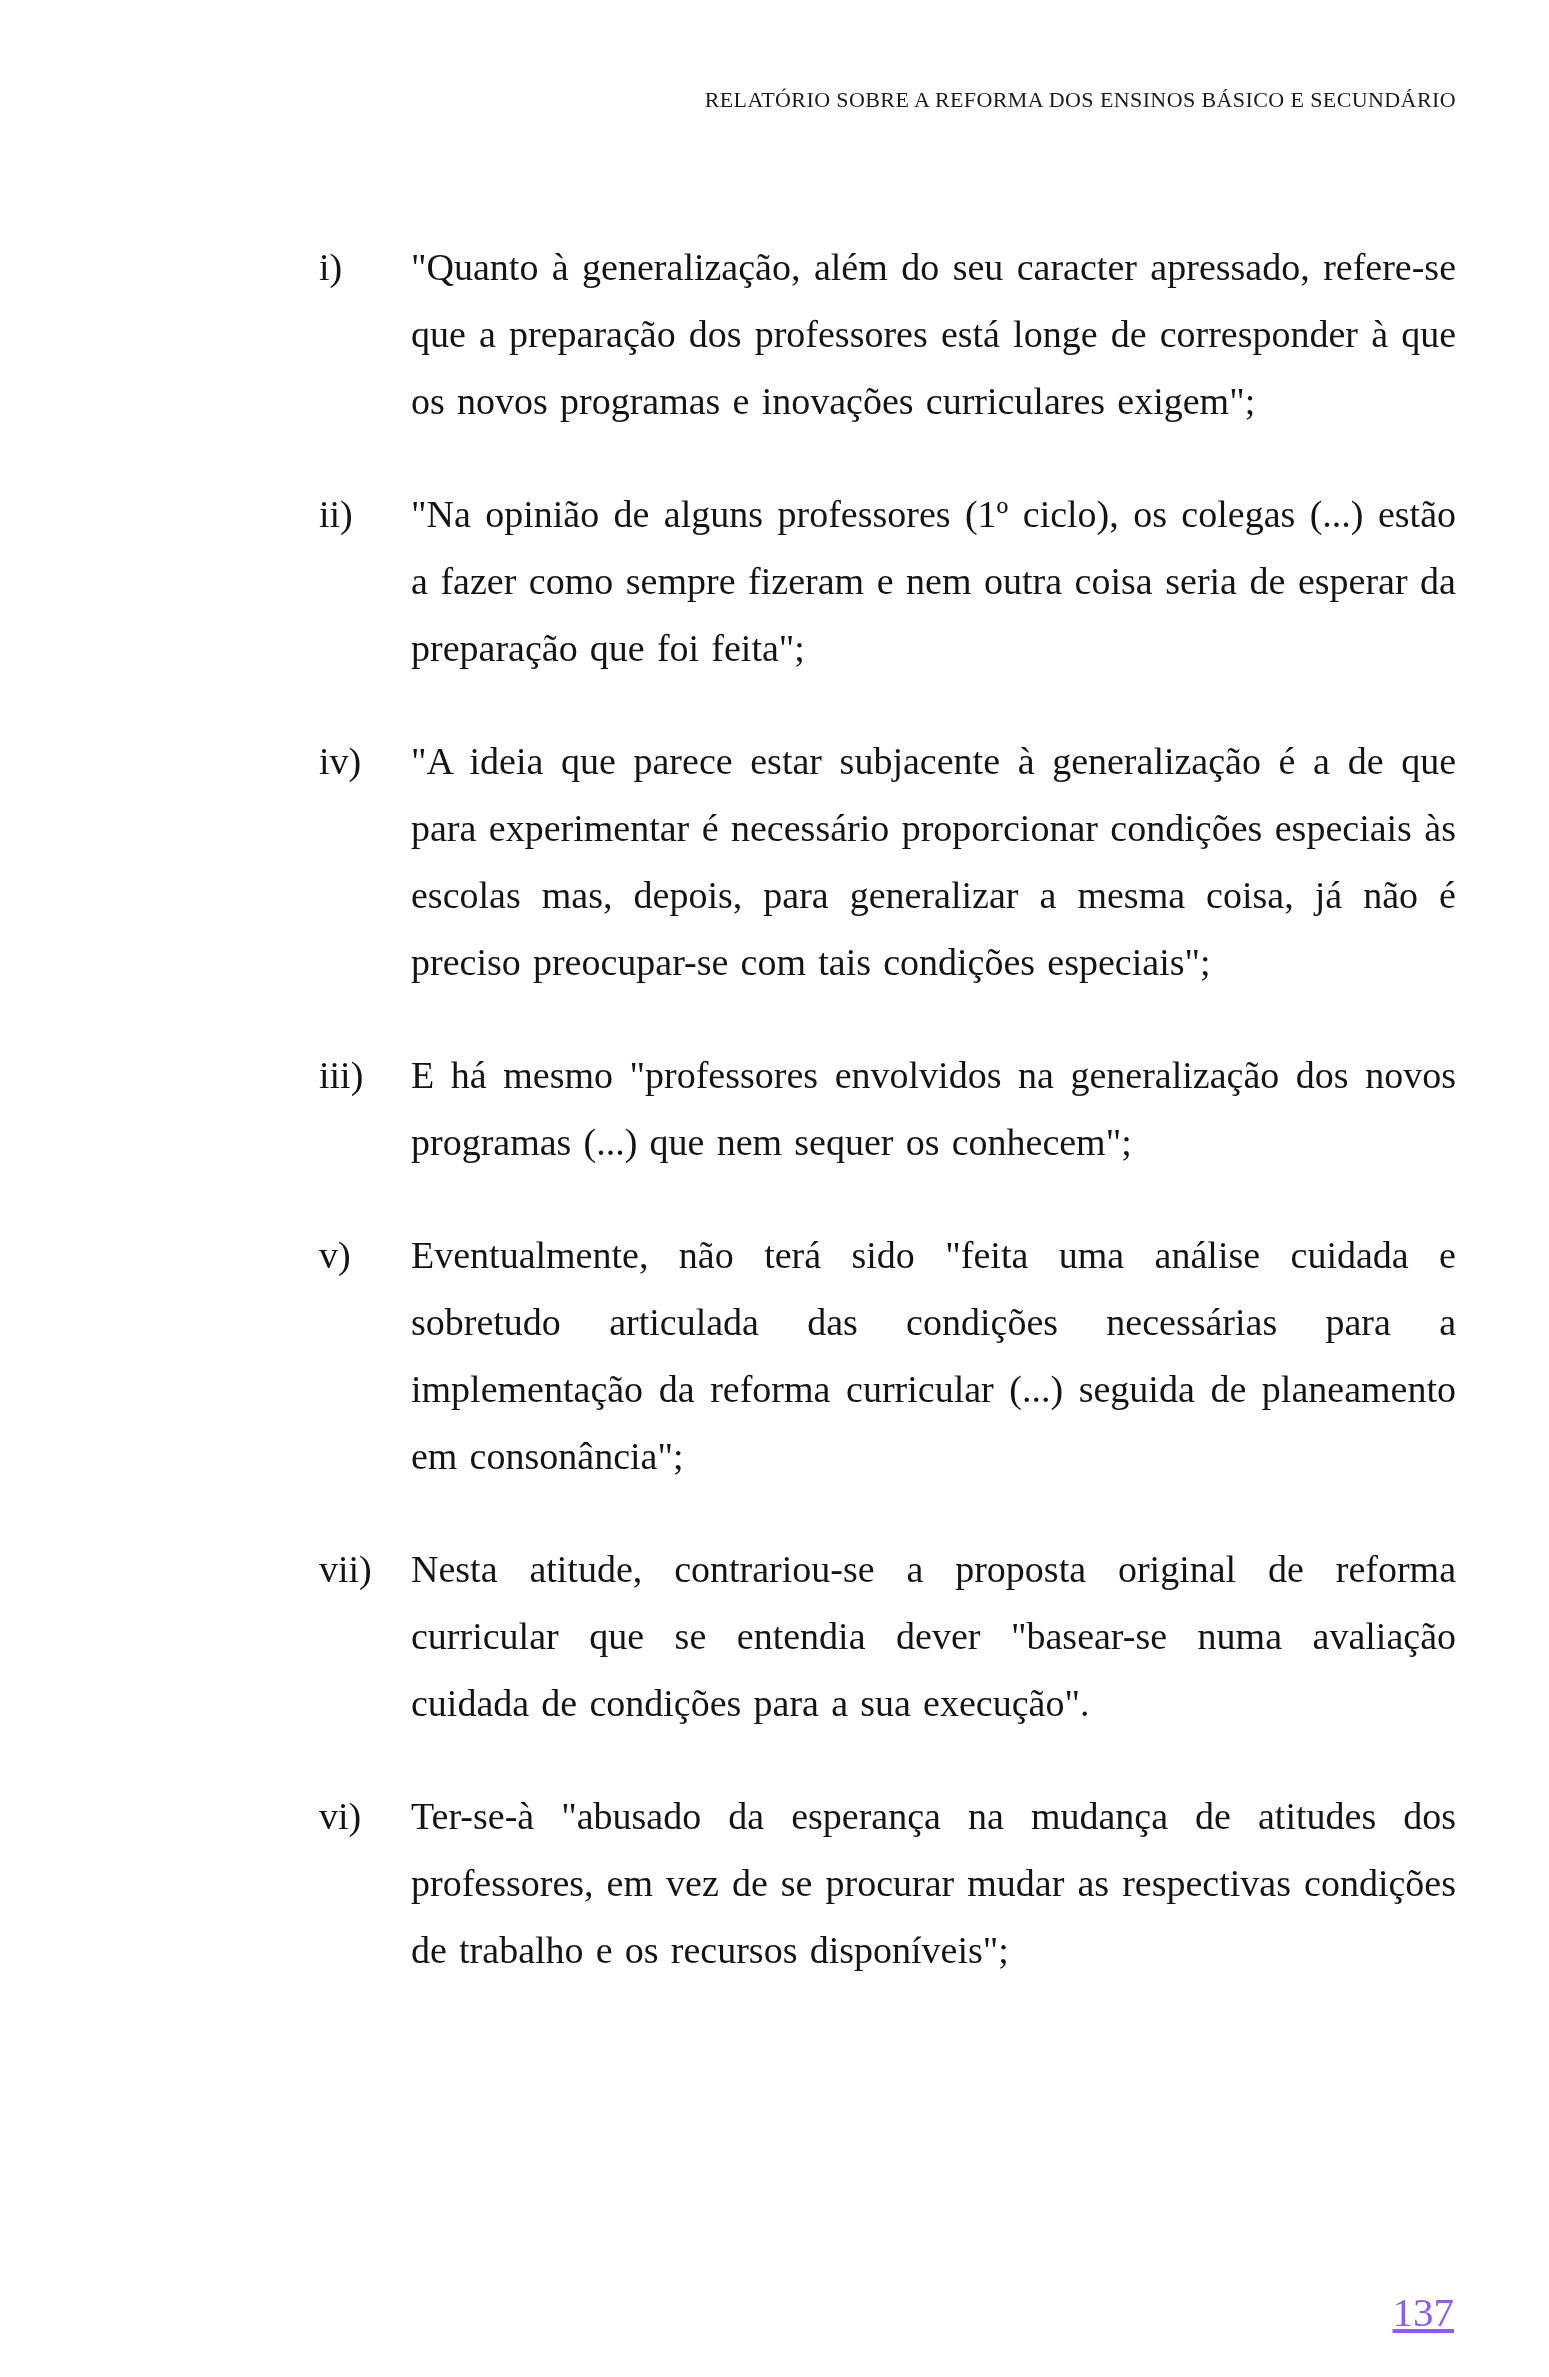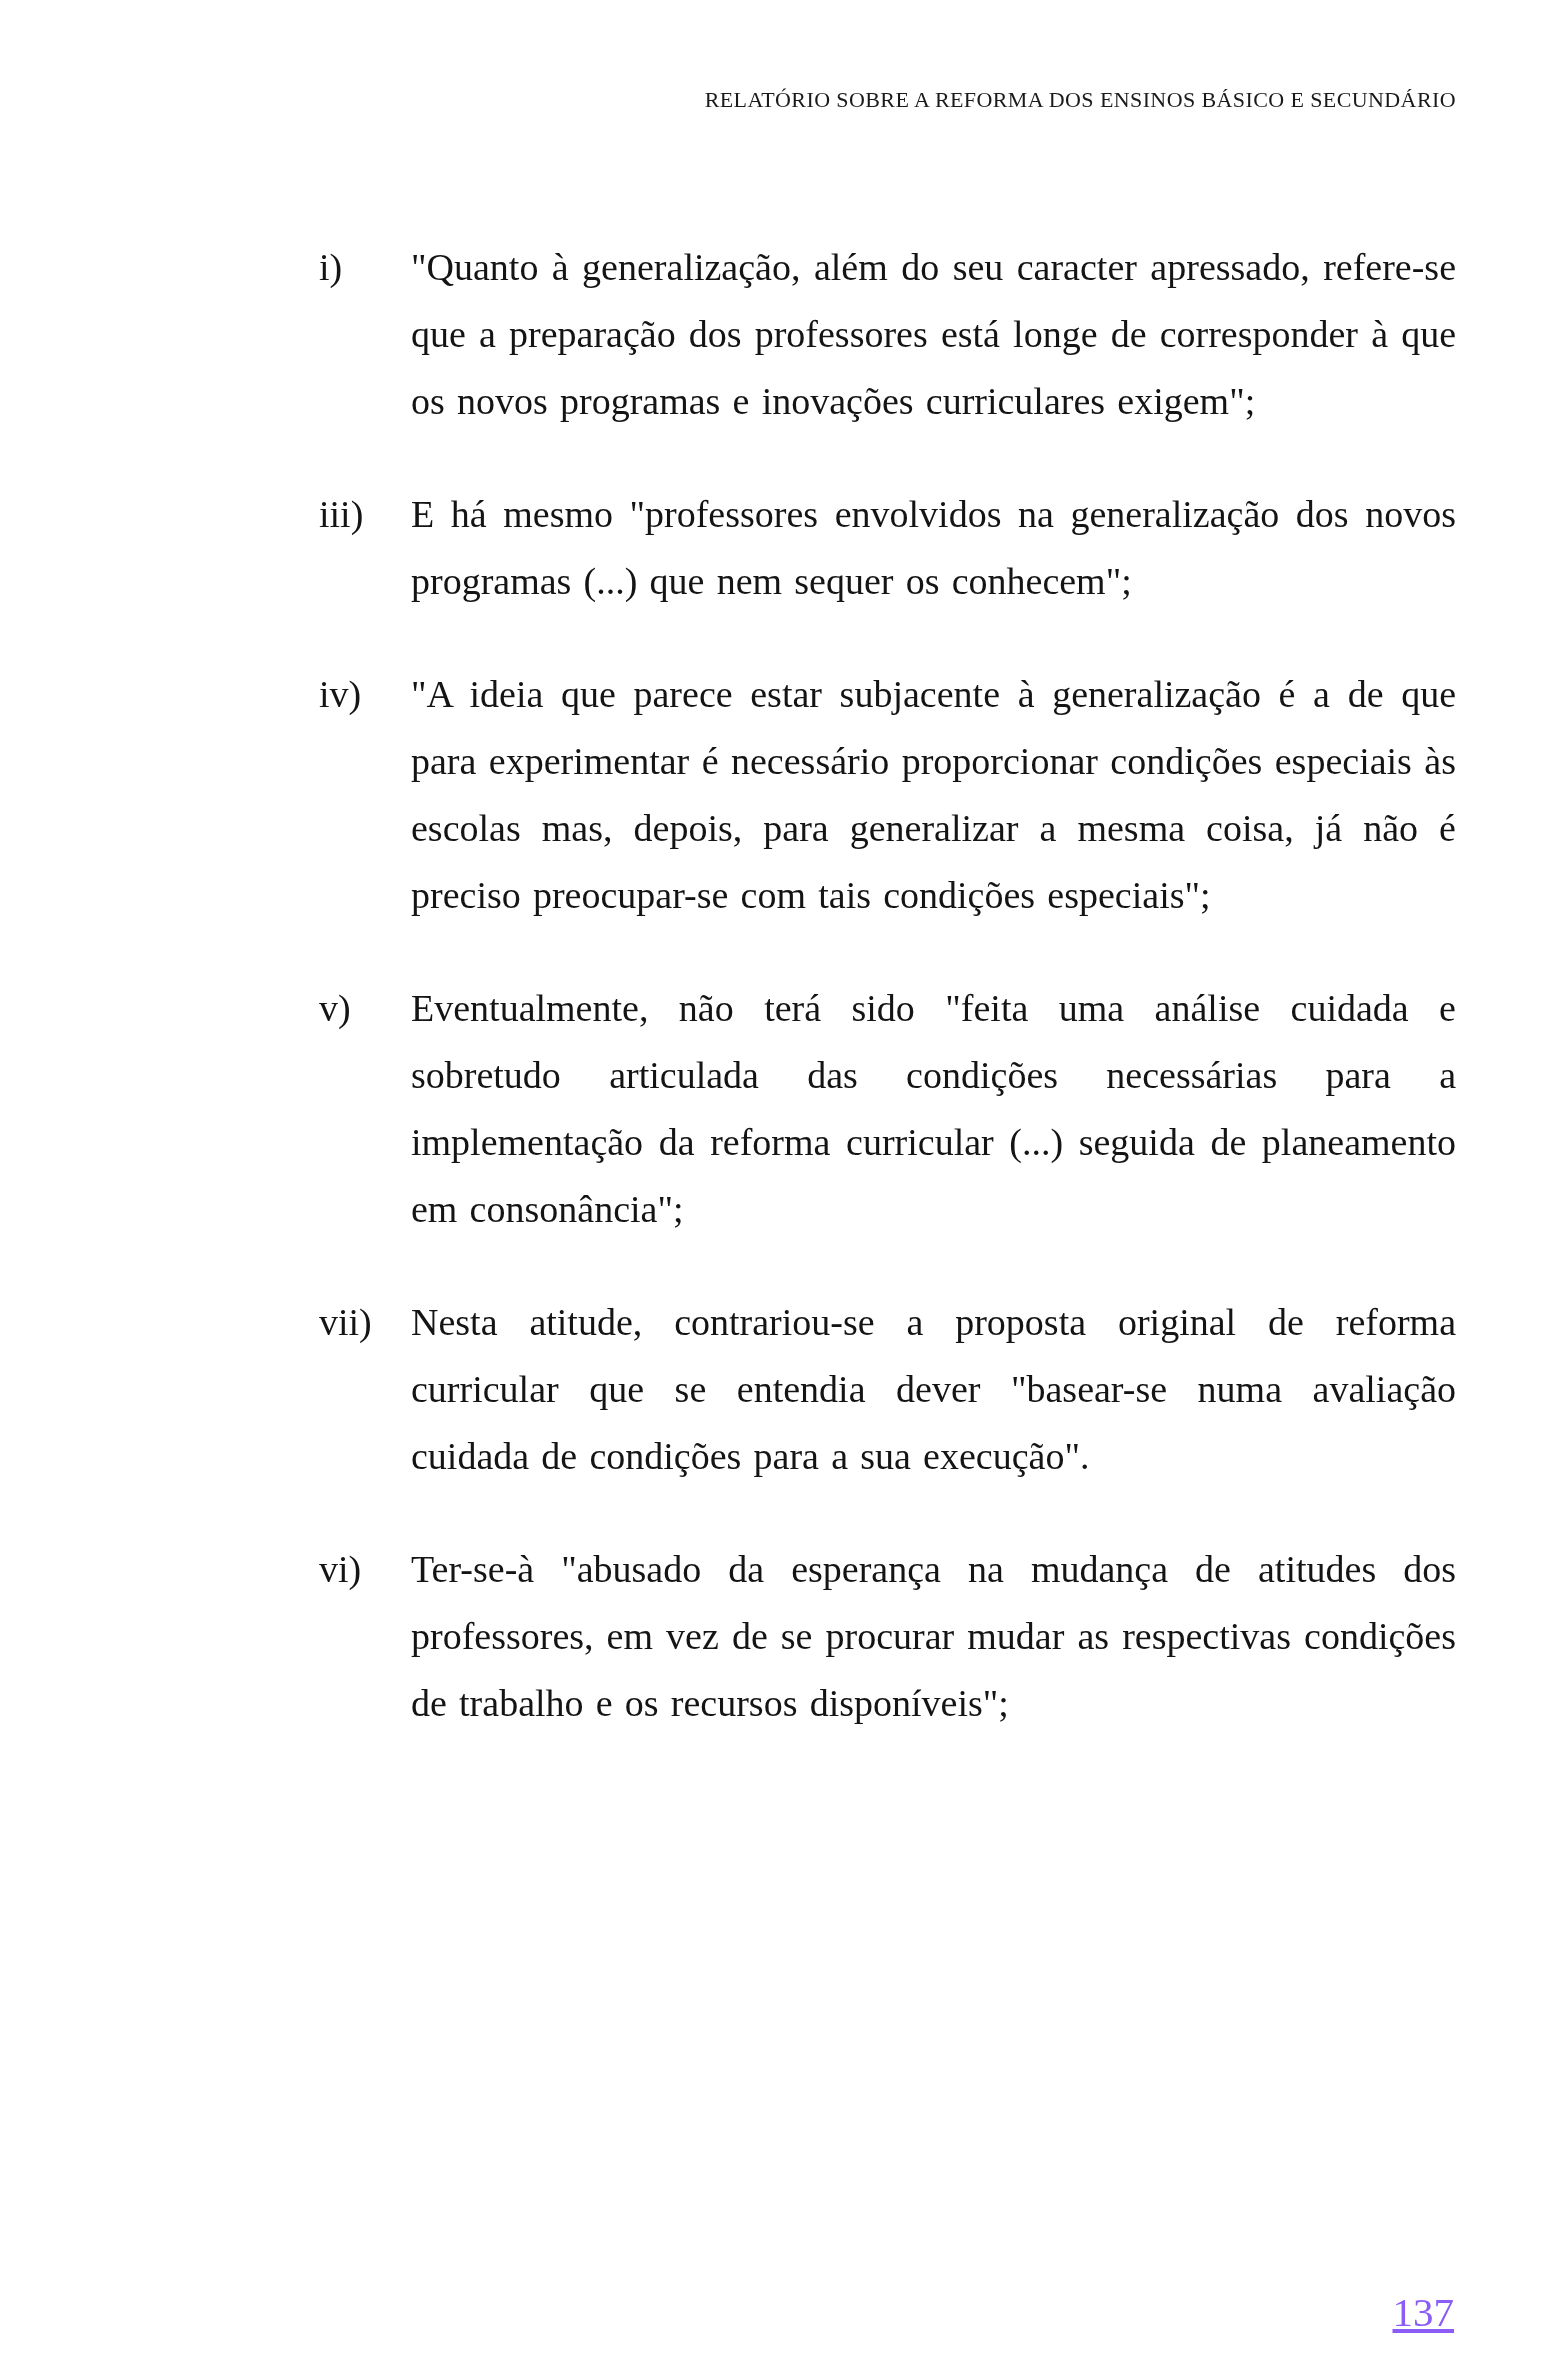--- a/index.html
+++ b/index.html
@@ -64,29 +64,33 @@
 <div class="page">
 
   <div class="running-header">RELATÓRIO SOBRE A REFORMA DOS ENSINOS BÁSICO E SECUNDÁRIO</div>
 
   <div class="quote-list" id="quote-list">
     <div class="quote-item">
       <span class="quote-item-marker">i)</span>
       <span class="quote-item-text">"Quanto à generalização, além do seu caracter apressado, refere-se que a preparação dos professores está longe de corresponder à que os novos programas e inovações curriculares exigem";</span>
     </div>
 
-
     <div class="quote-item">
-      <span class="quote-item-marker">iii)</span>
-      <span class="quote-item-text">E há mesmo "professores envolvidos na generalização dos novos programas (...) que nem sequer os conhecem";</span>
+      <span class="quote-item-marker">ii)</span>
+      <span class="quote-item-text">"Na opinião de alguns professores (1º ciclo), os colegas (...) estão a fazer como sempre fizeram e nem outra coisa seria de esperar da preparação que foi feita";</span>
     </div>
 
     <div class="quote-item">
       <span class="quote-item-marker">iv)</span>
       <span class="quote-item-text">"A ideia que parece estar subjacente à generalização é a de que para experimentar é necessário proporcionar condições especiais às escolas mas, depois, para generalizar a mesma coisa, já não é preciso preocupar-se com tais condições especiais";</span>
+    </div>
+
+    <div class="quote-item">
+      <span class="quote-item-marker">iii)</span>
+      <span class="quote-item-text">E há mesmo "professores envolvidos na generalização dos novos programas (...) que nem sequer os conhecem";</span>
     </div>
 
     <div class="quote-item">
       <span class="quote-item-marker">v)</span>
       <span class="quote-item-text">Eventualmente, não terá sido "feita uma análise cuidada e sobretudo articulada das condições necessárias para a implementação da reforma curricular (...) seguida de planeamento em consonância";</span>
     </div>
 
     <div class="quote-item">
       <span class="quote-item-marker">vii)</span>
       <span class="quote-item-text">Nesta atitude, contrariou-se a proposta original de reforma curricular que se entendia dever "basear-se numa avaliação cuidada de condições para a sua execução".</span>

